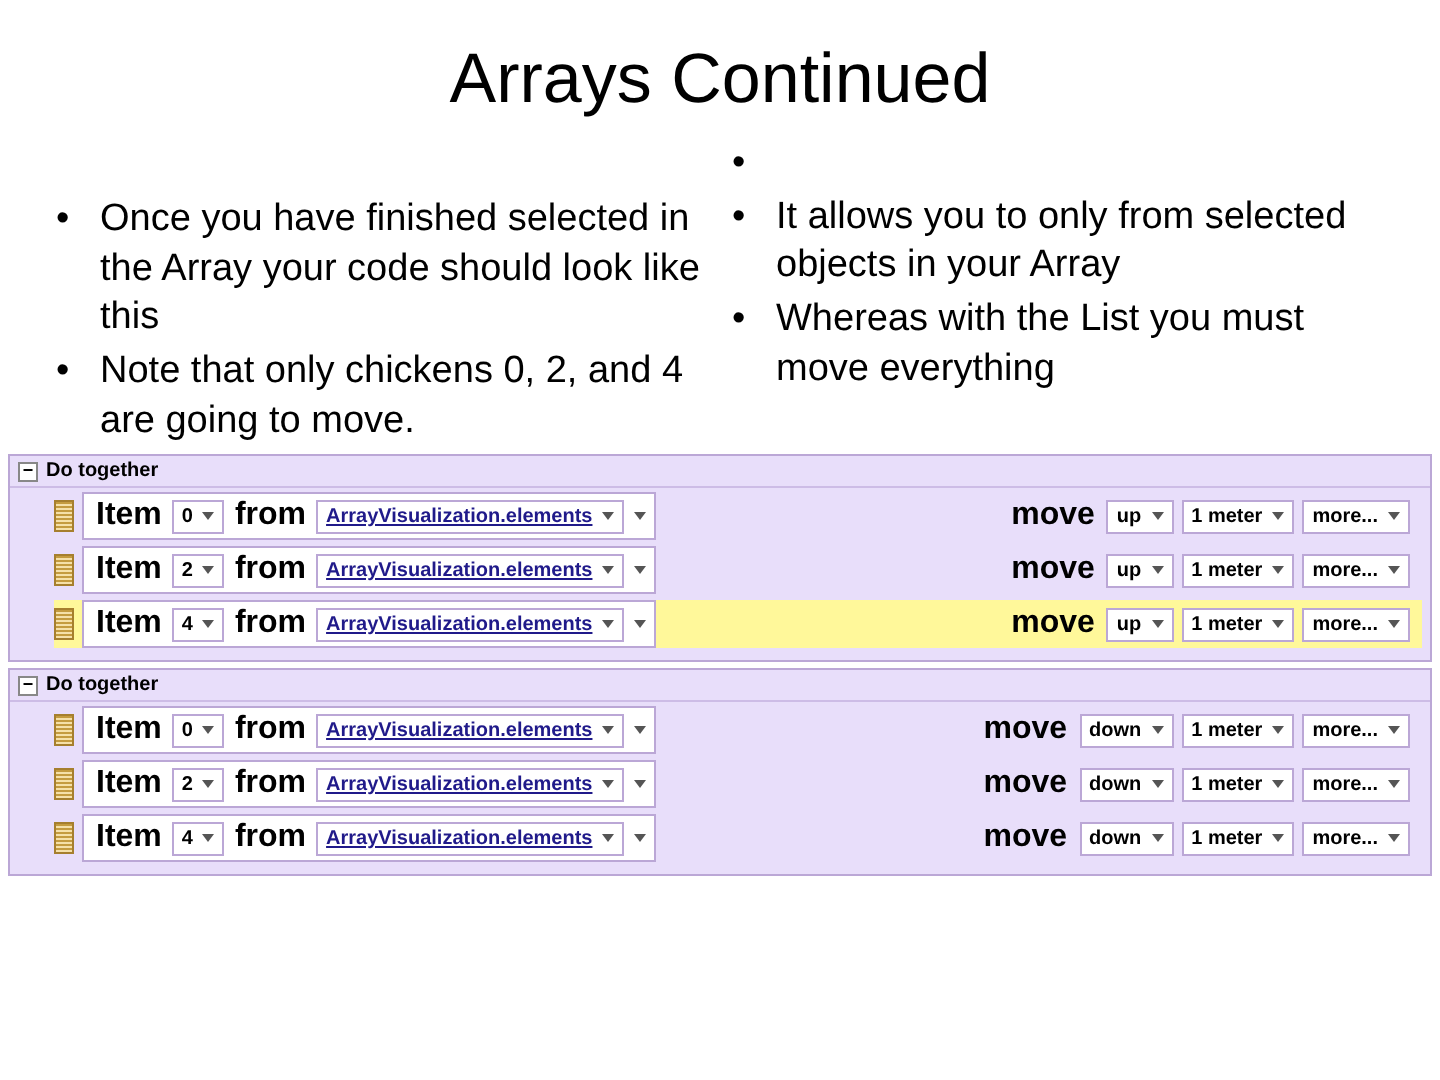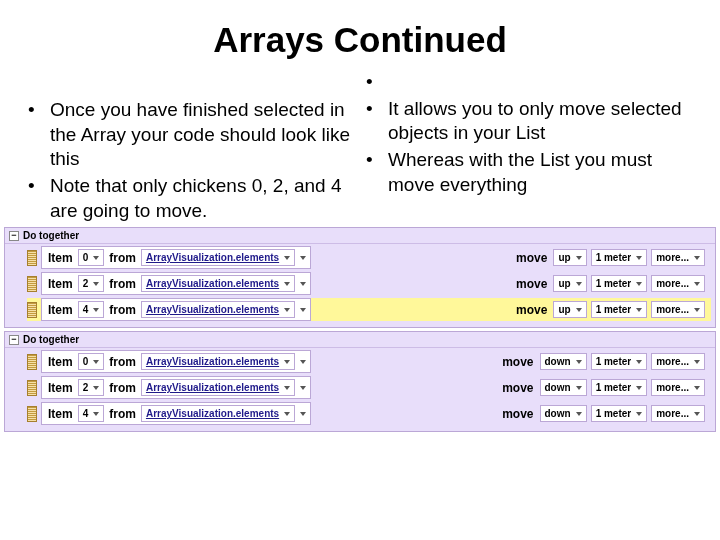--- a/index.html
+++ b/index.html
@@ -7,21 +7,21 @@
     width: 720px;
     height: 540px;
     background: #fff;
     font-family: Arial, Helvetica, sans-serif;
     overflow: hidden;
   }
   .title {
     font-size: 35px;
     text-align: center;
     padding: 20px 0 10px 0;
-    font-weight: bold;
+    font-weight: normal;
   }
   .columns {
     display: flex;
     padding: 0 28px 0 28px;
     gap: 12px;
     font-size: 19px;
     line-height: 1.3;
   }
   .col { flex: 1; }
   .col-left { padding-top: 28px; }
@@ -91,21 +91,21 @@
   .token.link-text { color: #201a8a; text-decoration: underline; }
   .token.plain { font-weight: bold; color: #000; }
   .dd {
     width: 0; height: 0;
     border-left: 3px solid transparent;
     border-right: 3px solid transparent;
     border-top: 4px solid #555;
     margin-left: 2px;
   }
   .kw {
-    font-size: 12px;
+    font-size: 16px;
     font-weight: bold;
     color: #000;
     padding: 0 2px;
   }
   .right-section {
     display: flex;
     align-items: center;
     gap: 4px;
     margin-left: auto;
     padding-right: 6px;
@@ -129,21 +129,21 @@
       <span class="bullet-mark">•</span>
       <span>Note that only chickens 0, 2, and 4 are going to move.</span>
     </div>
   </div>
   <div class="col">
     <div class="bullet-row">
       <span class="bullet-mark">•</span>
     </div>
     <div class="bullet-row">
       <span class="bullet-mark">•</span>
-      <span>It allows you to only move selected objects in your List</span>
+      <span>It allows you to only from selected objects in your Array</span>
     </div>
     <div class="bullet-row">
       <span class="bullet-mark">•</span>
       <span>Whereas with the List you must move everything</span>
     </div>
   </div>
 </div>
 
 <div class="code-area" id="code-area">
     <div class="do-together">

